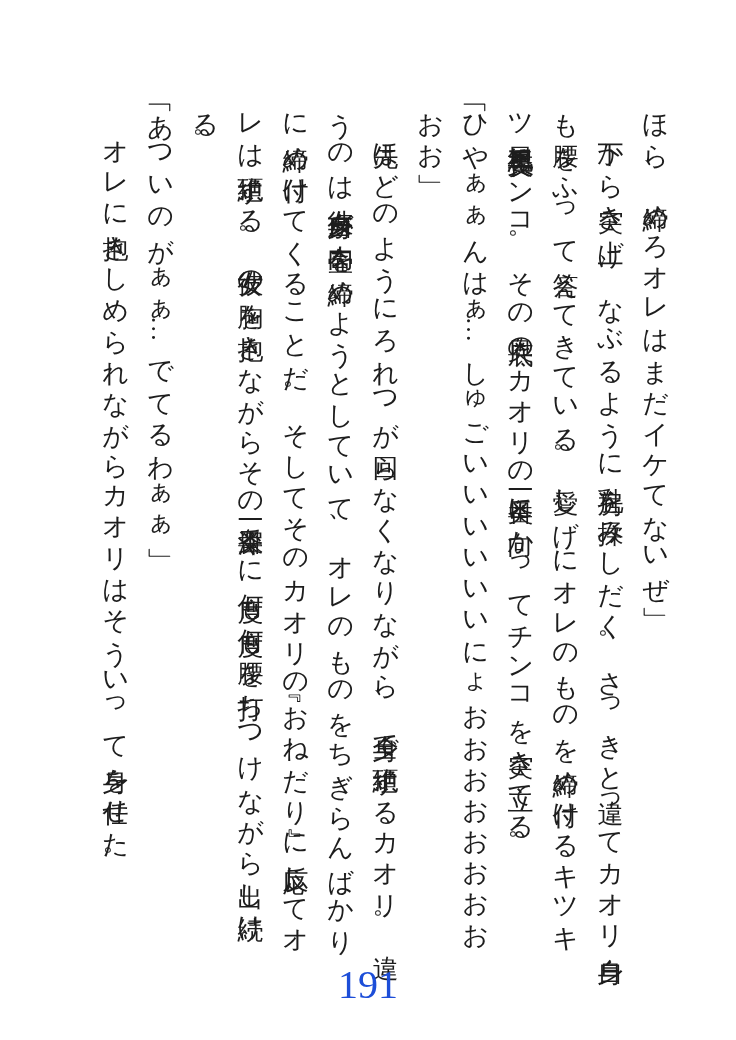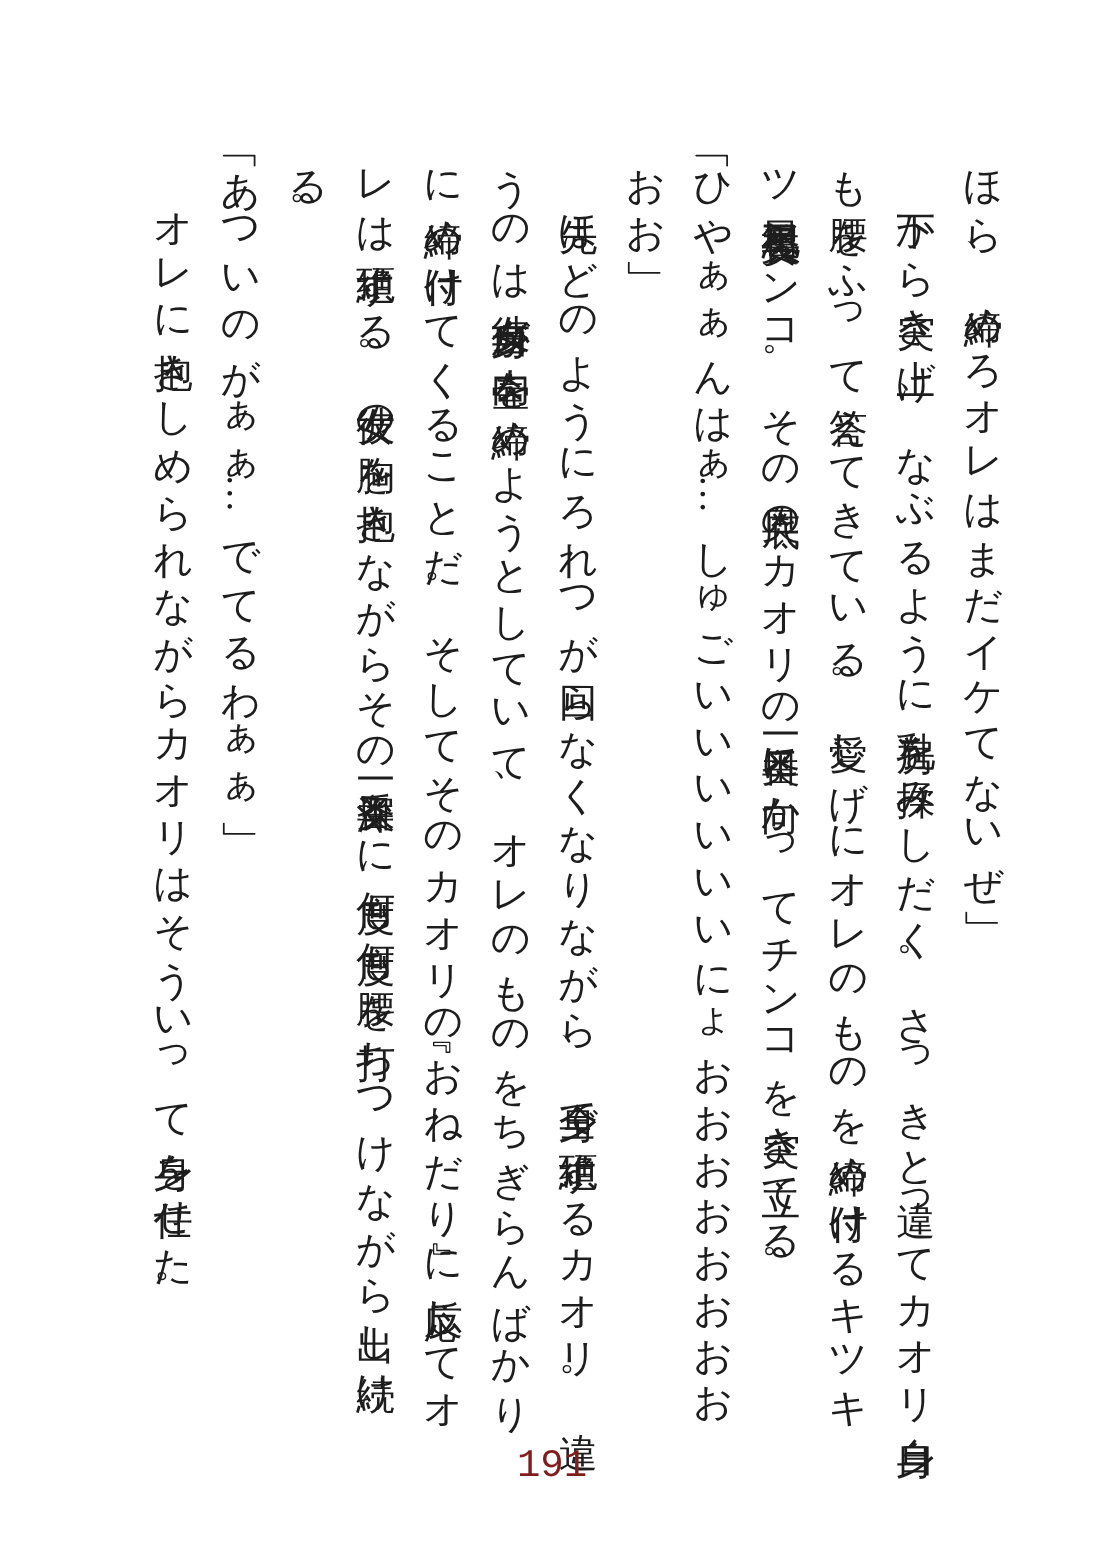--- a/index.html
+++ b/index.html
@@ -37,24 +37,24 @@
   }
   .text-area p.narrative {
     text-indent: 27.5px;
   }
   .page-number {
     position: absolute;
     top: 963px;
     left: 0;
     width: 736px;
     text-align: center;
-    font-family: Liberation Mono, monospace;
-    font-size: 26px;
+    font-family: Liberation Serif, serif;
+    font-size: 40px;
     line-height: 1.1;
-    color: #7f1d1d;
+    color: #1d4ed8;
   }
 </style>
 </head>
 <body>
 
 <div class="page">
 
   <div class="text-area">
     <p class="dialogue">ほら、締めろオレはまだイケてないぜ」</p>
     <p class="narrative">下から突き上げ、なぶるように乳房を揉みしだく。さっきと違ってカオリ自身も腰をふって答えてきている。愛しげにオレのものを締め付けるキツキツ風紀委員長マンコ。その奥底のカオリの一番奥に向かってチンコを突き立てる。</p>

